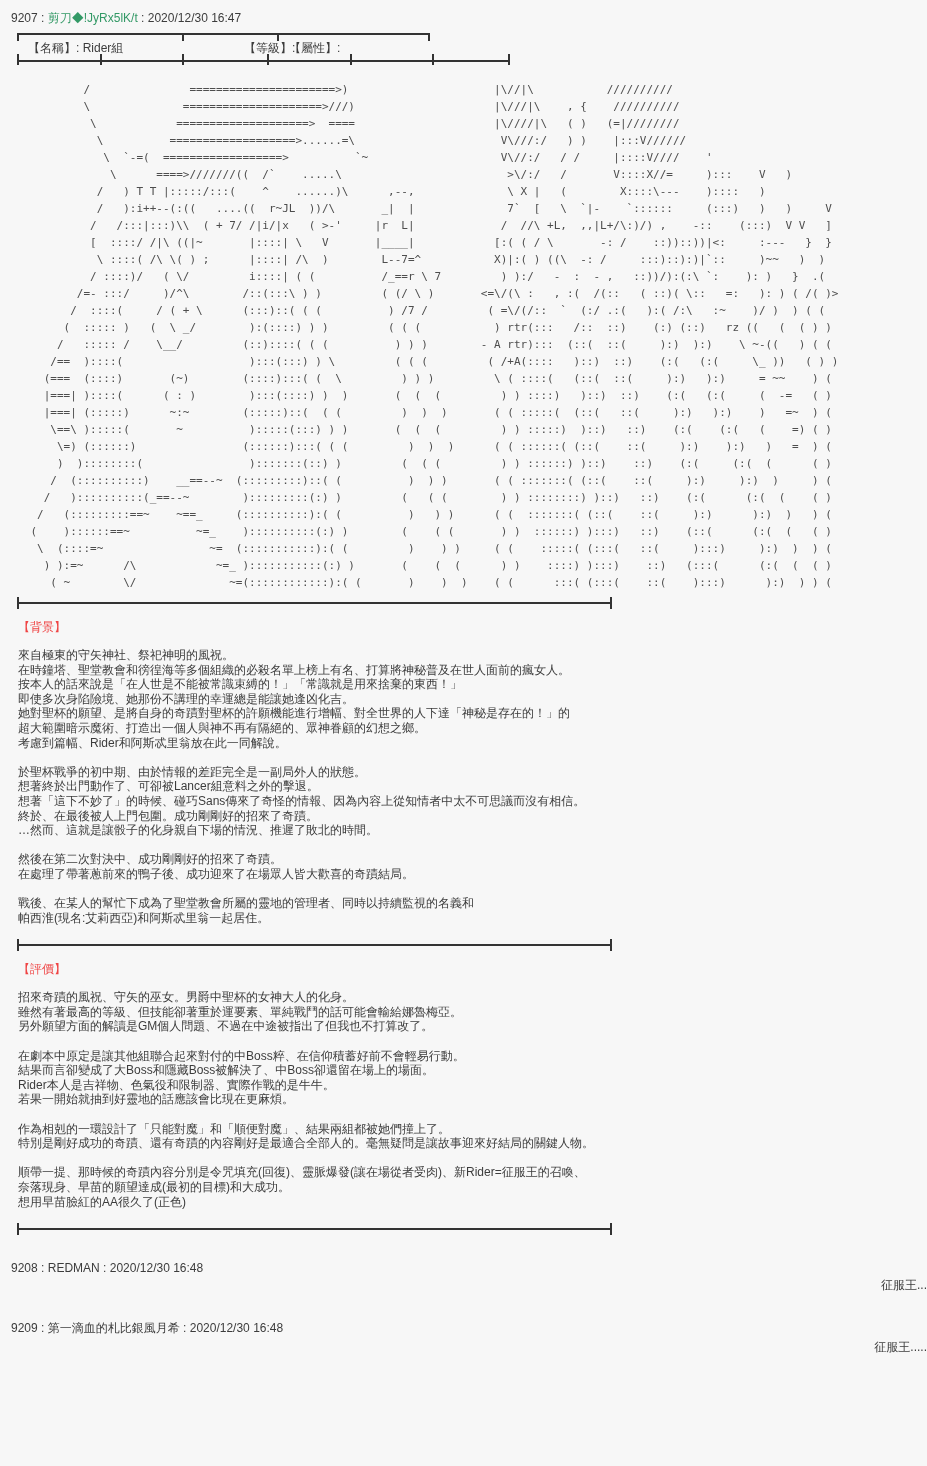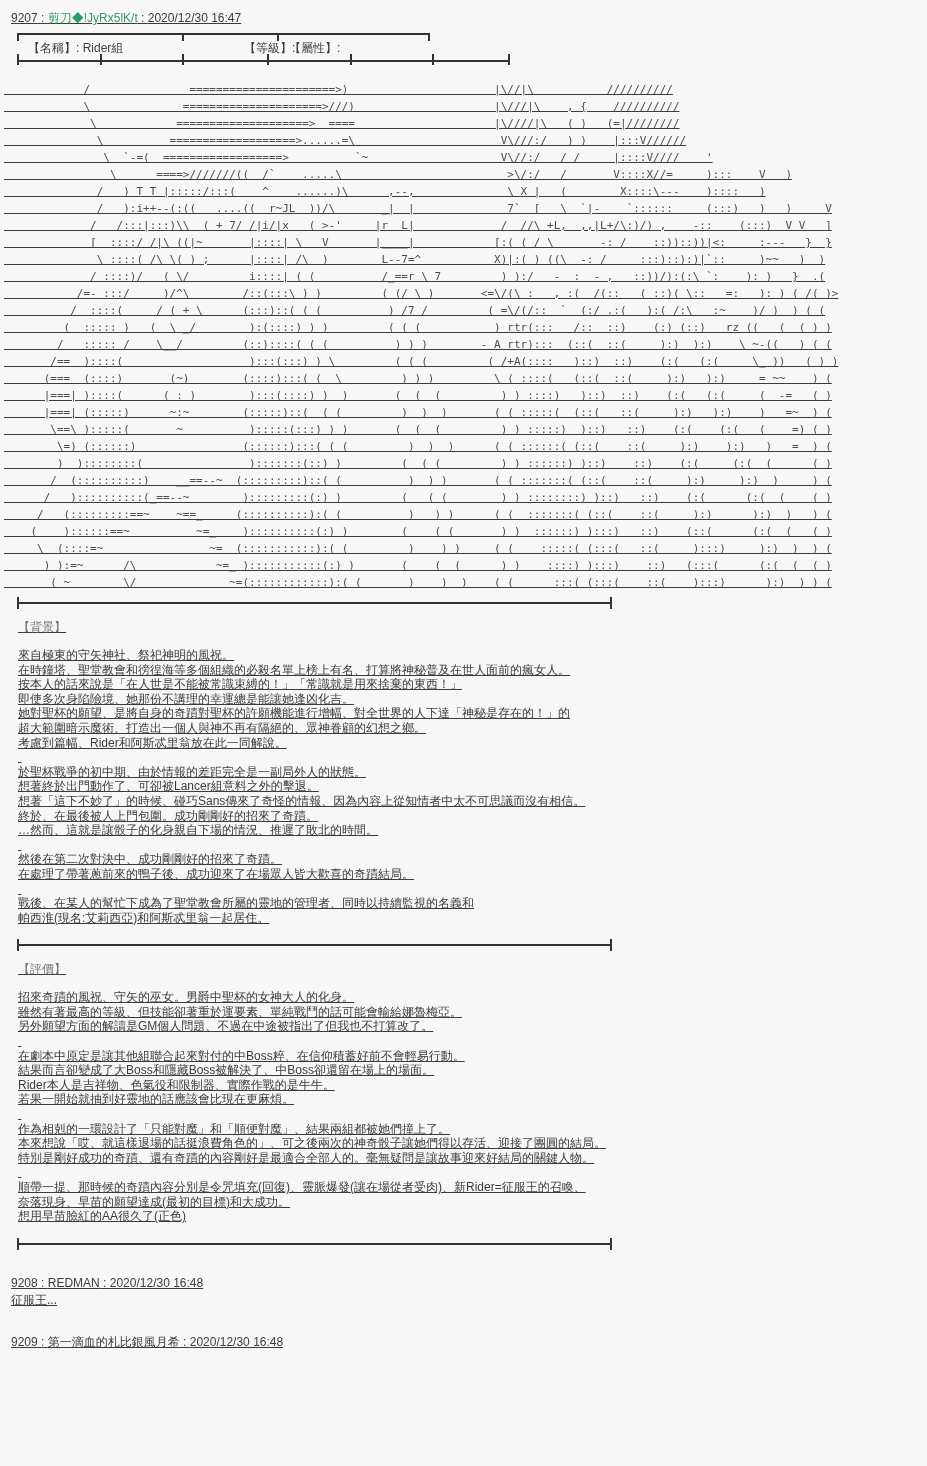--- a/index.html
+++ b/index.html
@@ -2,25 +2,25 @@
 <html><head>
 <meta charset="utf-8">
 <style>
   html,body{margin:0;padding:0;}
   body{
     width:927px;height:1466px;overflow:hidden;
     background:#f7f7f7;color:#3c3c3c;
     font-family:"Liberation Sans", sans-serif;
     font-size:12px;
   }
-  .page{position:relative;width:927px;height:1353px;overflow:hidden;text-decoration:underline;}
+  .page{position:relative;width:927px;height:1353px;overflow:hidden;}
   .post-header{padding:10px 0 0 11px;white-space:pre;color:#3c3c3c;}
   .post-header .author-green{color:#339966;}
   .reply-header{padding:0;margin:26px 0 0 11px;white-space:pre;color:#3c3c3c;}
-  .reply-body{margin:3px 0 0 11px;line-height:15.5px;}
+  .reply-body{margin:3px 0 0 11px;line-height:15.5px;text-align:right;}
   
   .status-table{position:relative;height:34px;width:560px;margin:6px 0 0 0;text-align:center;}
   .status-table .hline{position:absolute;height:2px;background:#333;}
   .status-table .vtick{position:absolute;width:2px;background:#333;}
   .status-table .cell{position:absolute;top:7px;white-space:pre;color:#3c3c3c;}
   
   pre.aa{
     margin:14px 0 0 0;padding:0 0 0 4px;
     font-family:"DejaVu Sans Mono", monospace;
     font-size:11px;line-height:17px;color:#4d4d4d;
@@ -31,21 +31,21 @@
     font-family:"DejaVu Sans Mono", monospace;
     font-size:10px;line-height:8.5px;color:#4d4d4d;
     background:#ffffff;display:inline-block;width:118px;height:72px;overflow:hidden;
   }
   
   .rule{position:relative;height:12px;margin:6px 0 0 0;}
   .rule .bar{position:absolute;left:17px;top:5px;width:595px;height:2px;background:#333;}
   .rule .tl{position:absolute;left:17px;top:0;width:2px;height:12px;background:#333;}
   .rule .tr{position:absolute;left:610px;top:0;width:2px;height:12px;background:#333;}
   .section{margin:10px 0 0 18px;}
-  .sec-title{margin:8px 16px 12px 0;color:#737373;}
+  .sec-title{margin:8px 16px 12px 0;color:#ef4444;}
   .sec-body{line-height:14.6px;color:#3c3c3c;}
   .sec-body div{white-space:pre-wrap;}
 </style>
 </head>
 <body>
 
 <div class="page">
 
   
   <div>
@@ -145,21 +145,20 @@
           <div>招來奇蹟的風祝、守矢的巫女。男爵中聖杯的女神大人的化身。</div>
           <div>雖然有著最高的等級、但技能卻著重於運要素、單純戰鬥的話可能會輸給娜魯梅亞。</div>
           <div>另外願望方面的解讀是GM個人問題、不過在中途被指出了但我也不打算改了。</div>
           <div>&nbsp;</div>
           <div>在劇本中原定是讓其他組聯合起來對付的中Boss粹、在信仰積蓄好前不會輕易行動。</div>
           <div>結果而言卻變成了大Boss和隱藏Boss被解決了、中Boss卻還留在場上的場面。</div>
           <div>Rider本人是吉祥物、色氣役和限制器、實際作戰的是牛牛。</div>
           <div>若果一開始就抽到好靈地的話應該會比現在更麻煩。</div>
           <div>&nbsp;</div>
           <div>作為相剋的一環設計了「只能對魔」和「順便對魔」、結果兩組都被她們撞上了。</div>
-          <div>本來想說「哎、就這樣退場的話挺浪費角色的」、可之後兩次的神奇骰子讓她們得以存活、迎接了團圓的結局。</div>
           <div>特別是剛好成功的奇蹟、還有奇蹟的內容剛好是最適合全部人的。毫無疑問是讓故事迎來好結局的關鍵人物。</div>
           <div>&nbsp;</div>
           <div>順帶一提、那時候的奇蹟內容分別是令咒填充(回復)、靈脈爆發(讓在場從者受肉)、新Rider=征服王的召喚、</div>
           <div>奈落現身、早苗的願望達成(最初的目標)和大成功。</div>
           <div>想用早苗臉紅的AA很久了(正色)</div>
         </div>
     </div>
 
     <div class="rule" style="margin-top:14px;">
         <span class="bar"></span>

